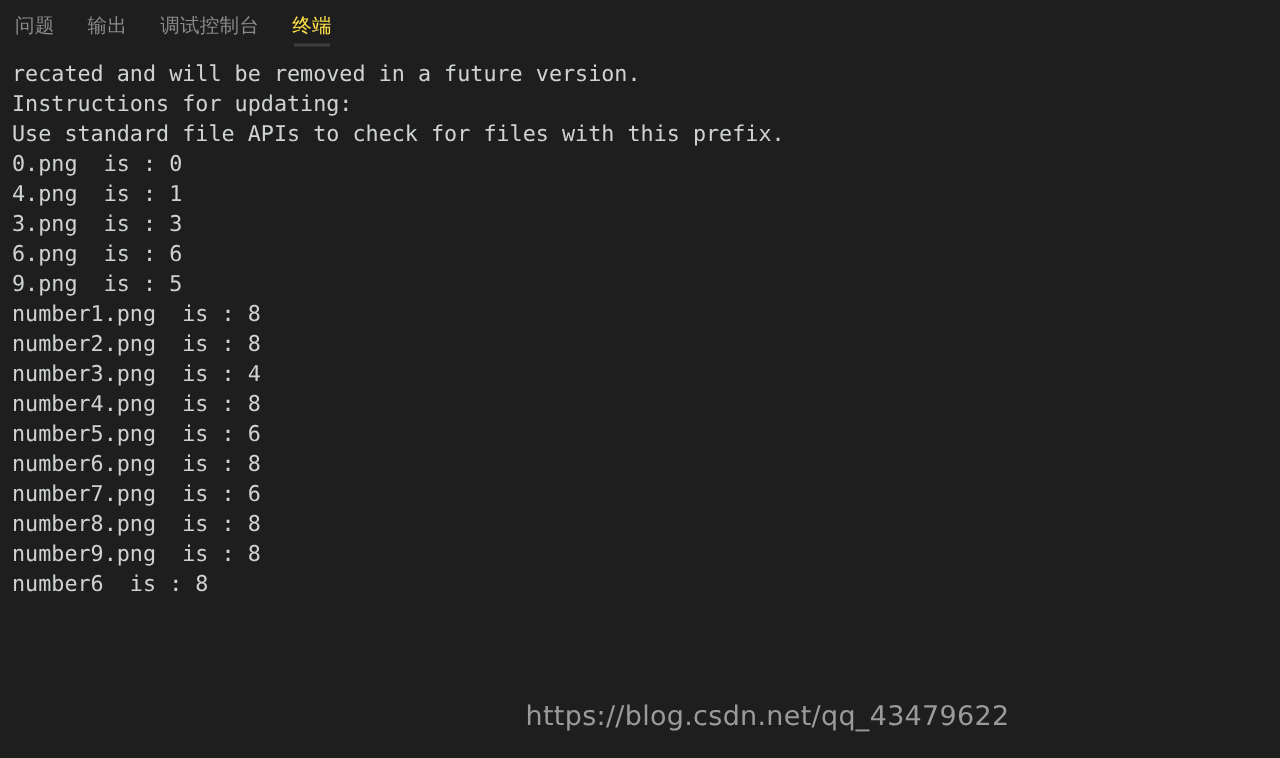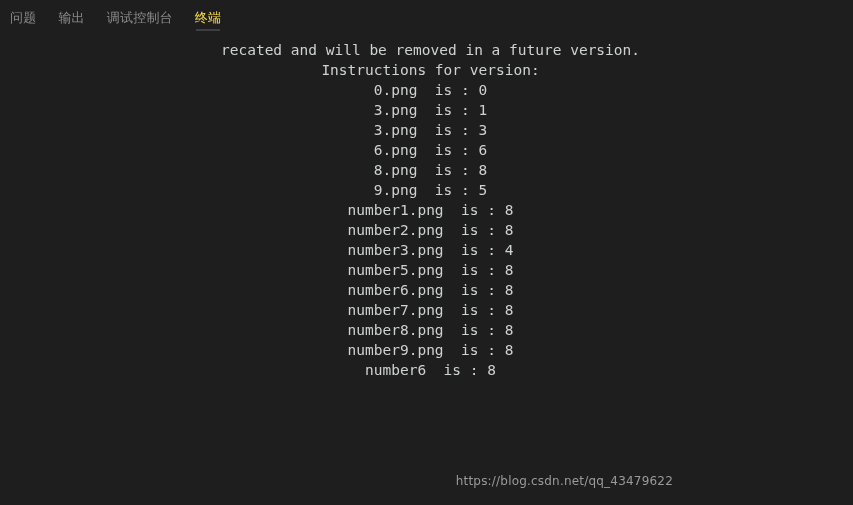--- a/index.html
+++ b/index.html
@@ -71,39 +71,38 @@
   #terminal {
     position: absolute;
     top: 34px;
     left: 0;
     width: 853px;
     height: 471px;
     background: #1e1e1e;
     padding: 6px 0 0 8px;
     box-sizing: border-box;
     overflow: hidden;
-    text-align: center;
   }
   .term-line {
     font-family: "DejaVu Sans Mono", "Liberation Mono", monospace;
     font-size: 14.5px;
     line-height: 20px;
     height: 20px;
     color: #cfd2d2;
     white-space: pre;
     letter-spacing: 0px;
   }
 
   
   #watermark {
     position: absolute;
     right: 14px;
     bottom: 17px;
     font-family: "DejaVu Sans", "Liberation Sans", sans-serif;
-    font-size: 12px;
+    font-size: 18px;
     color: #9a9a9a;
     letter-spacing: 0.2px;
     white-space: nowrap;
     pointer-events: none;
   }
 </style>
 </head>
 <body>
 
 <div id="panel">
@@ -127,33 +126,34 @@
 
     <div class="tab active">
       <span class="tab-label">终端</span>
       <span class="tab-underline"></span>
     </div>
 
   </div>
 
   <div id="terminal">
     <div class="term-line">recated and will be removed in a future version.</div>
-    <div class="term-line">Instructions for version:</div>
+    <div class="term-line">Instructions for updating:</div>
+    <div class="term-line">Use standard file APIs to check for files with this prefix.</div>
     <div class="term-line">0.png  is : 0</div>
-    <div class="term-line">3.png  is : 1</div>
+    <div class="term-line">4.png  is : 1</div>
     <div class="term-line">3.png  is : 3</div>
     <div class="term-line">6.png  is : 6</div>
-    <div class="term-line">8.png  is : 8</div>
     <div class="term-line">9.png  is : 5</div>
     <div class="term-line">number1.png  is : 8</div>
     <div class="term-line">number2.png  is : 8</div>
     <div class="term-line">number3.png  is : 4</div>
-    <div class="term-line">number5.png  is : 8</div>
+    <div class="term-line">number4.png  is : 8</div>
+    <div class="term-line">number5.png  is : 6</div>
     <div class="term-line">number6.png  is : 8</div>
-    <div class="term-line">number7.png  is : 8</div>
+    <div class="term-line">number7.png  is : 6</div>
     <div class="term-line">number8.png  is : 8</div>
     <div class="term-line">number9.png  is : 8</div>
     <div class="term-line">number6  is : 8</div>
   </div>
 
   <div id="watermark">https://blog.csdn.net/qq_43479622</div>
 
 </div>
 
 </body></html>

